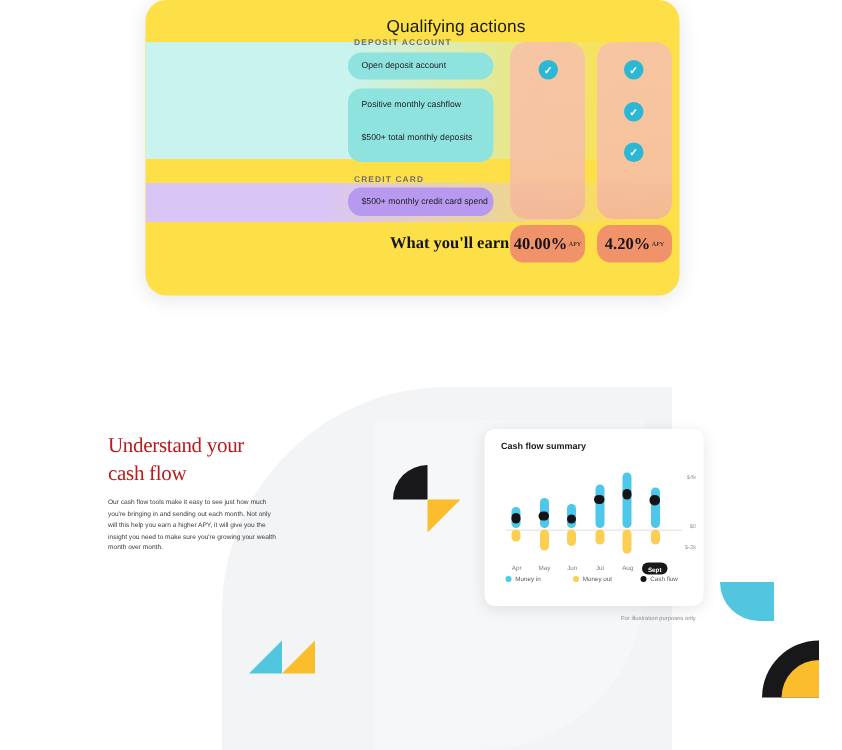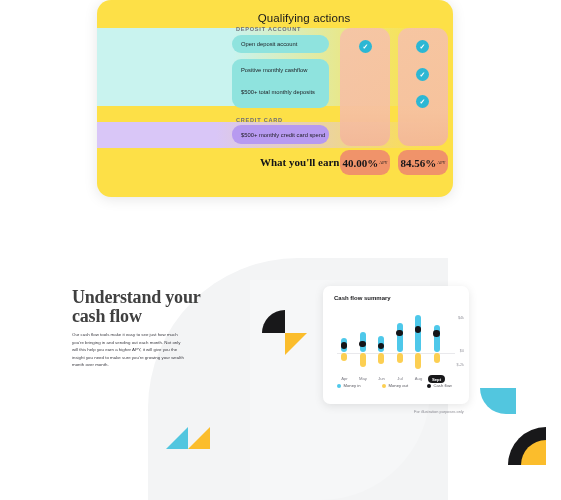--- a/index.html
+++ b/index.html
@@ -98,22 +98,22 @@
     border-radius: 150px 0 0 0;
   }
   .bg-swoosh2 {
     position: absolute; left: 250px; top: 280px; width: 180px; height: 220px;
     background: #f6f7f8; border-radius: 0 0 110px 0;
   }
 
   .heading {
     position: absolute; left: 72px; top: 288px; width: 140px;
     font-family: "Liberation Serif", serif;
-    font-weight: 700; font-size: 18px; line-height: 19px;
-    color: #404040; letter-spacing: -.2px;
+    font-weight: 400; font-size: 14px; line-height: 19px;
+    color: #b91c1c; letter-spacing: -.2px;
   }
   .body-copy {
     position: absolute; left: 72px; top: 331px; width: 112px;
     font-size: 4.4px; line-height: 7.6px; color: #3b3b42;
   }
 
   
   .deco { position: absolute; }
   .deco-black-quarter {
     left: 262px; top: 310px; width: 23px; height: 23px;
@@ -231,21 +231,21 @@
     <div class="check chk-cyan" style="left:319px; top:68px;">✓</div>
     <div class="check chk-cyan" style="left:319px; top:95px;">✓</div>
 
     <div class="earn-label">What you'll earn:</div>
 
     <div class="rate-pill rp1">
       <span>40.00%</span>
         <span class="sup">APY</span>
     </div>
     <div class="rate-pill rp2">
-      <span>84.56%</span>
+      <span>4.20%</span>
         <span class="sup">APY</span>
     </div>
 
   </div>
 
   <div class="bg-swoosh"></div>
   <div class="bg-swoosh2"></div>
 
   <div class="heading">
     <span>Understand your</span><br>

